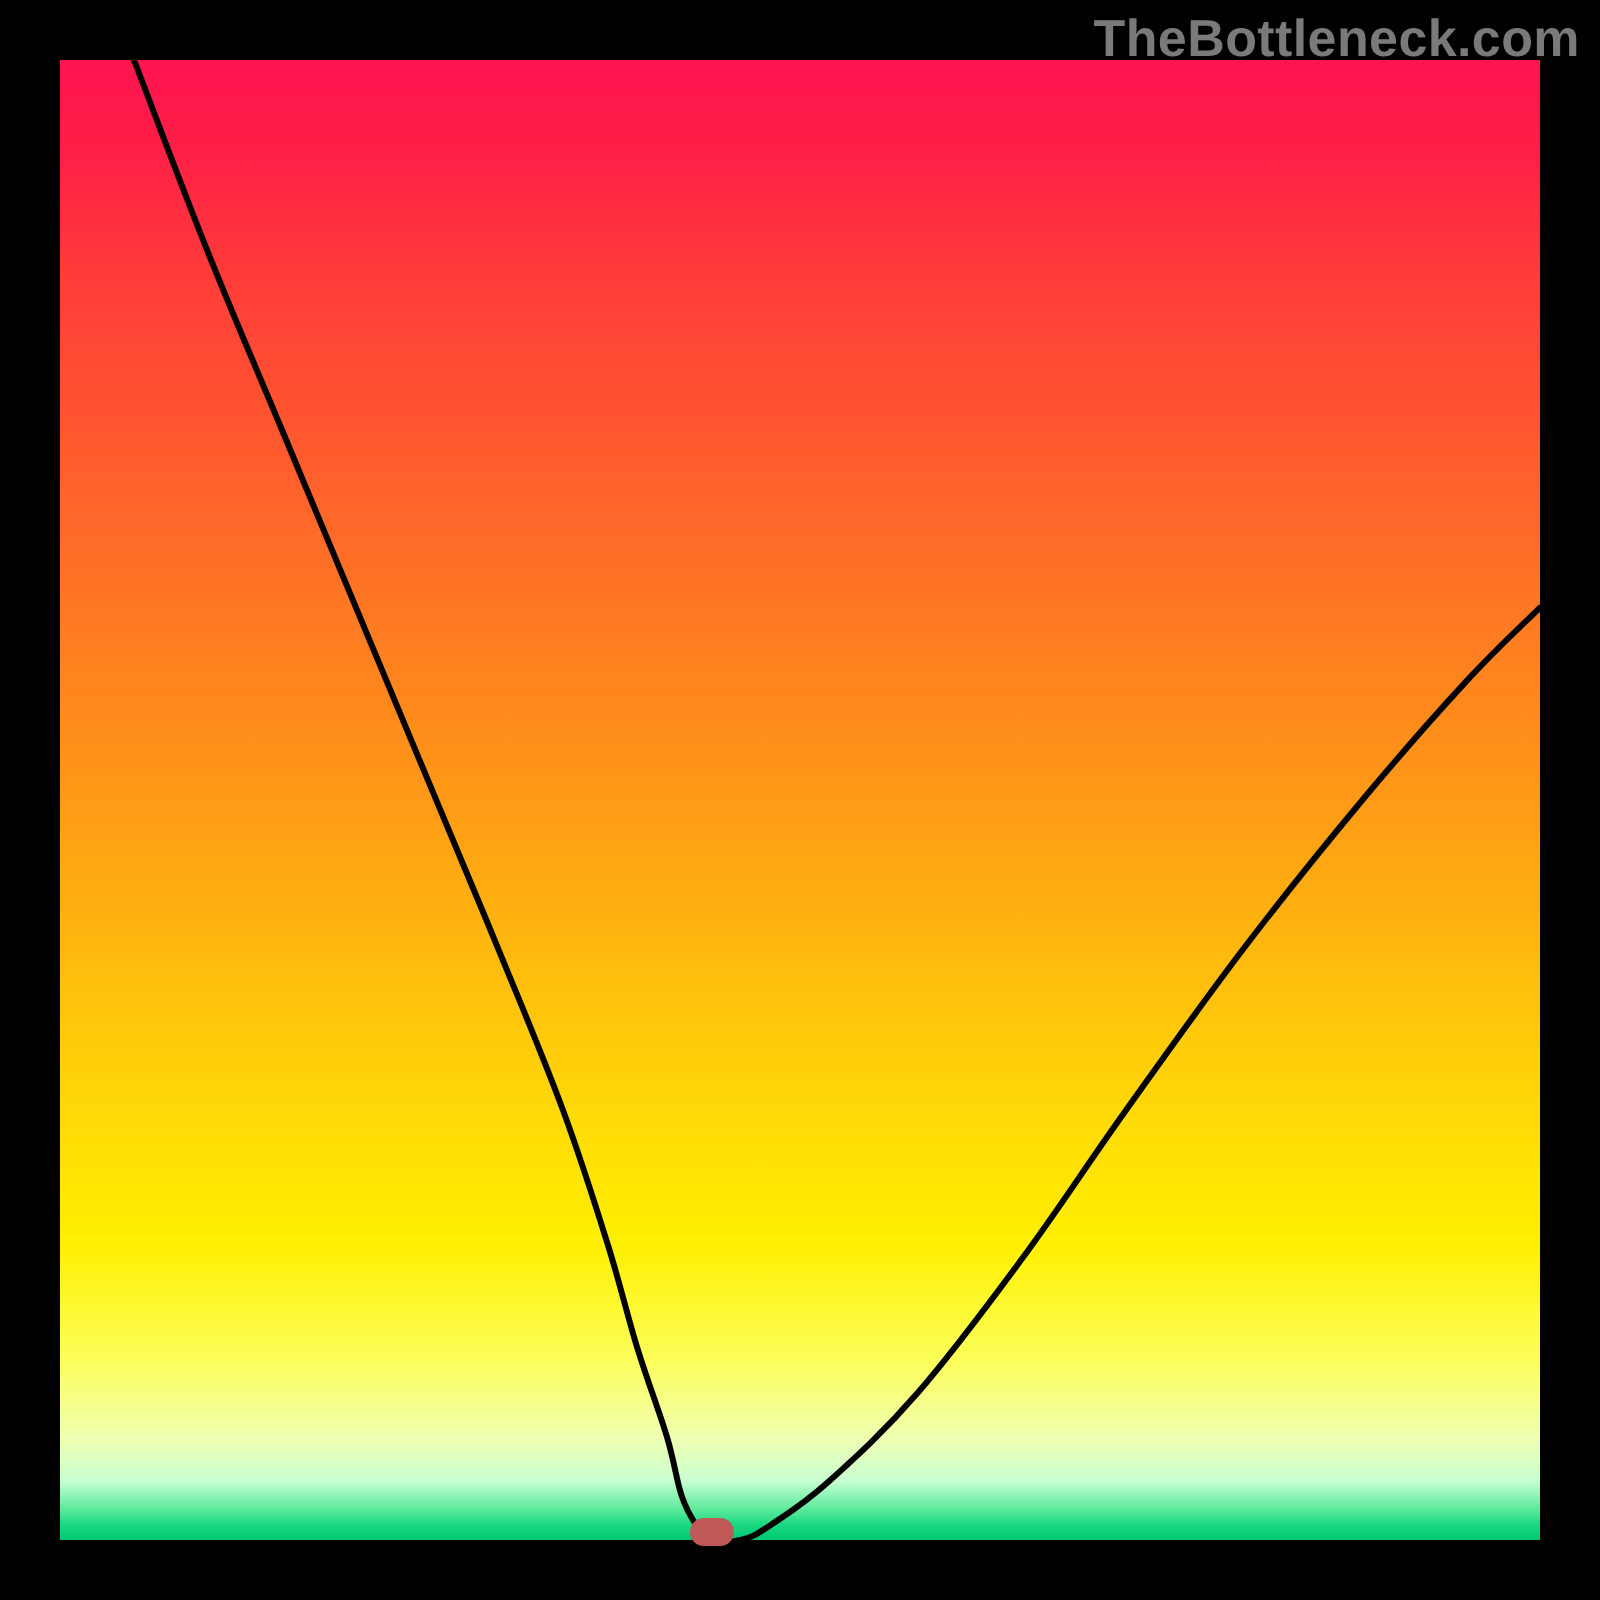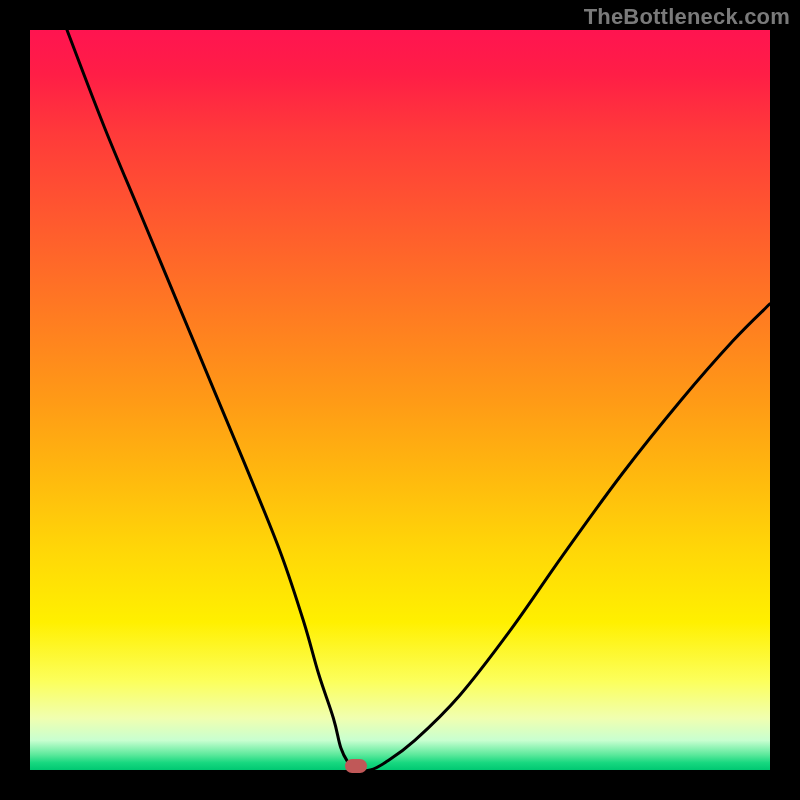--- a/index.html
+++ b/index.html
@@ -56,21 +56,21 @@
     height: 14px;
     border-radius: 7px;
     background: #c05858;
     transform: translate(-50%, -50%);
   }
   .watermark {
     position: absolute;
     top: 4px;
     right: 10px;
     font-family: Arial, Helvetica, sans-serif;
-    font-size: 22px;
+    font-size: 26px;
     font-weight: 600;
     color: #7a7a7a;
     letter-spacing: 0.2px;
     user-select: none;
   }
 </style>
 </head>
 <body>
 
 <div class="frame">

